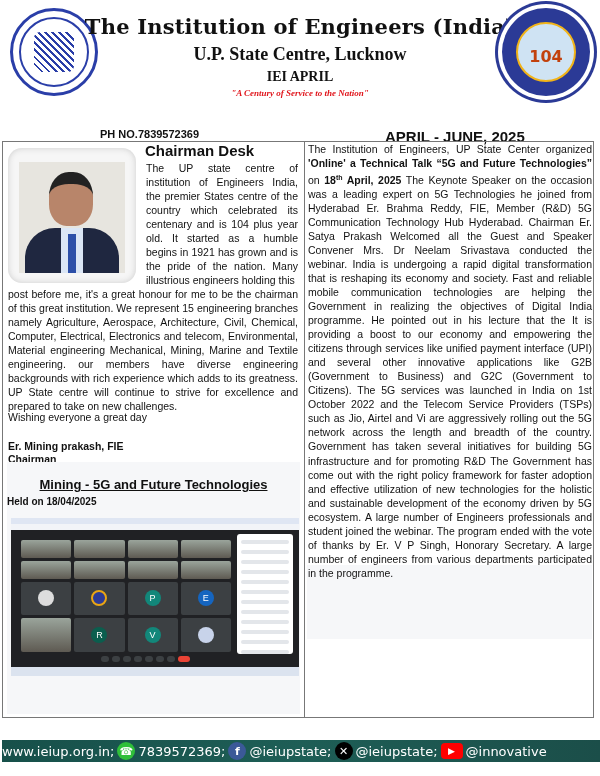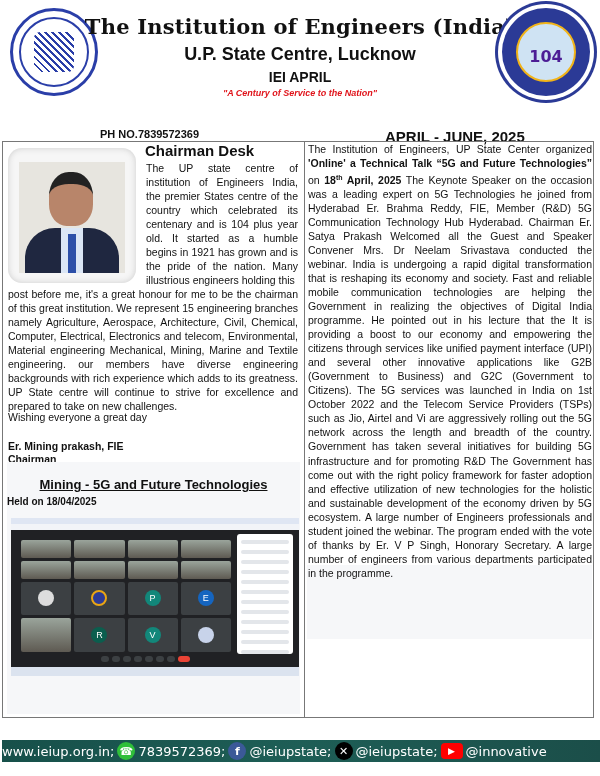--- a/index.html
+++ b/index.html
@@ -9,23 +9,23 @@
   .logo-left { position: absolute; left: 10px; top: 8px; width: 88px; height: 88px; border-radius: 50%;
     border: 3px solid #2a3ea8; background: #fff; display: flex; align-items: center; justify-content: center; }
   .logo-left .ring { width: 70px; height: 70px; border-radius: 50%; border: 2px solid #2a3ea8; display:flex; align-items:center; justify-content:center; }
   .logo-left .fig { width: 40px; height: 40px; border-radius: 6px; background: repeating-linear-gradient(45deg,#2a3ea8 0 2px,#fff 2px 5px); }
 
   .logo-right { position: absolute; left: 502px; top: 8px; width: 88px; height: 88px; border-radius: 50%;
     background: #2b3a96; display:flex; align-items:center; justify-content:center;
     box-shadow: 0 0 0 4px #fff, 0 0 0 7px #2b3a96; }
   .logo-right .inner { width: 60px; height: 60px; border-radius: 50%; background: #cfe3f3; border: 2px solid #f2b418;
     display:flex; flex-direction:column; align-items:center; justify-content:center; }
-  .logo-right .num { font-family: "DejaVu Sans", sans-serif; font-weight: bold; color: #4c1d95; font-size: 16px; line-height: 1; margin-top: 10px; }
+  .logo-right .num { font-family: "DejaVu Sans", sans-serif; font-weight: bold; color: #c2410c; font-size: 16px; line-height: 1; margin-top: 10px; }
 
-  .title { position: absolute; left: 0; width: 600px; text-align: center; }
+  .title { position: absolute; left: 0; width: 600px; text-align: center; font-family: Liberation Serif, serif; }
   .t1 { top: 14px; font-family: "DejaVu Serif", serif; font-size: 21px; font-weight: bold; letter-spacing: 0.2px; }
   .t2 { top: 44px; font-size: 18px; font-weight: bold; }
   .t3 { top: 69px; font-size: 14px; font-weight: bold; }
   .t4 { top: 88px; font-size: 9px; font-weight: bold; font-style: italic; color: #e0141b; }
 
   .ph { position: absolute; left: 100px; top: 128px; font-size: 11px; font-weight: bold; }
   .period { position: absolute; left: 385px; top: 128px; font-size: 15px; font-weight: bold; }
 
   .box { position: absolute; left: 2px; top: 141px; width: 592px; height: 577px; border: 1px solid #777; }
   .divider { position: absolute; left: 304px; top: 141px; width: 1px; height: 577px; background: #777; }

